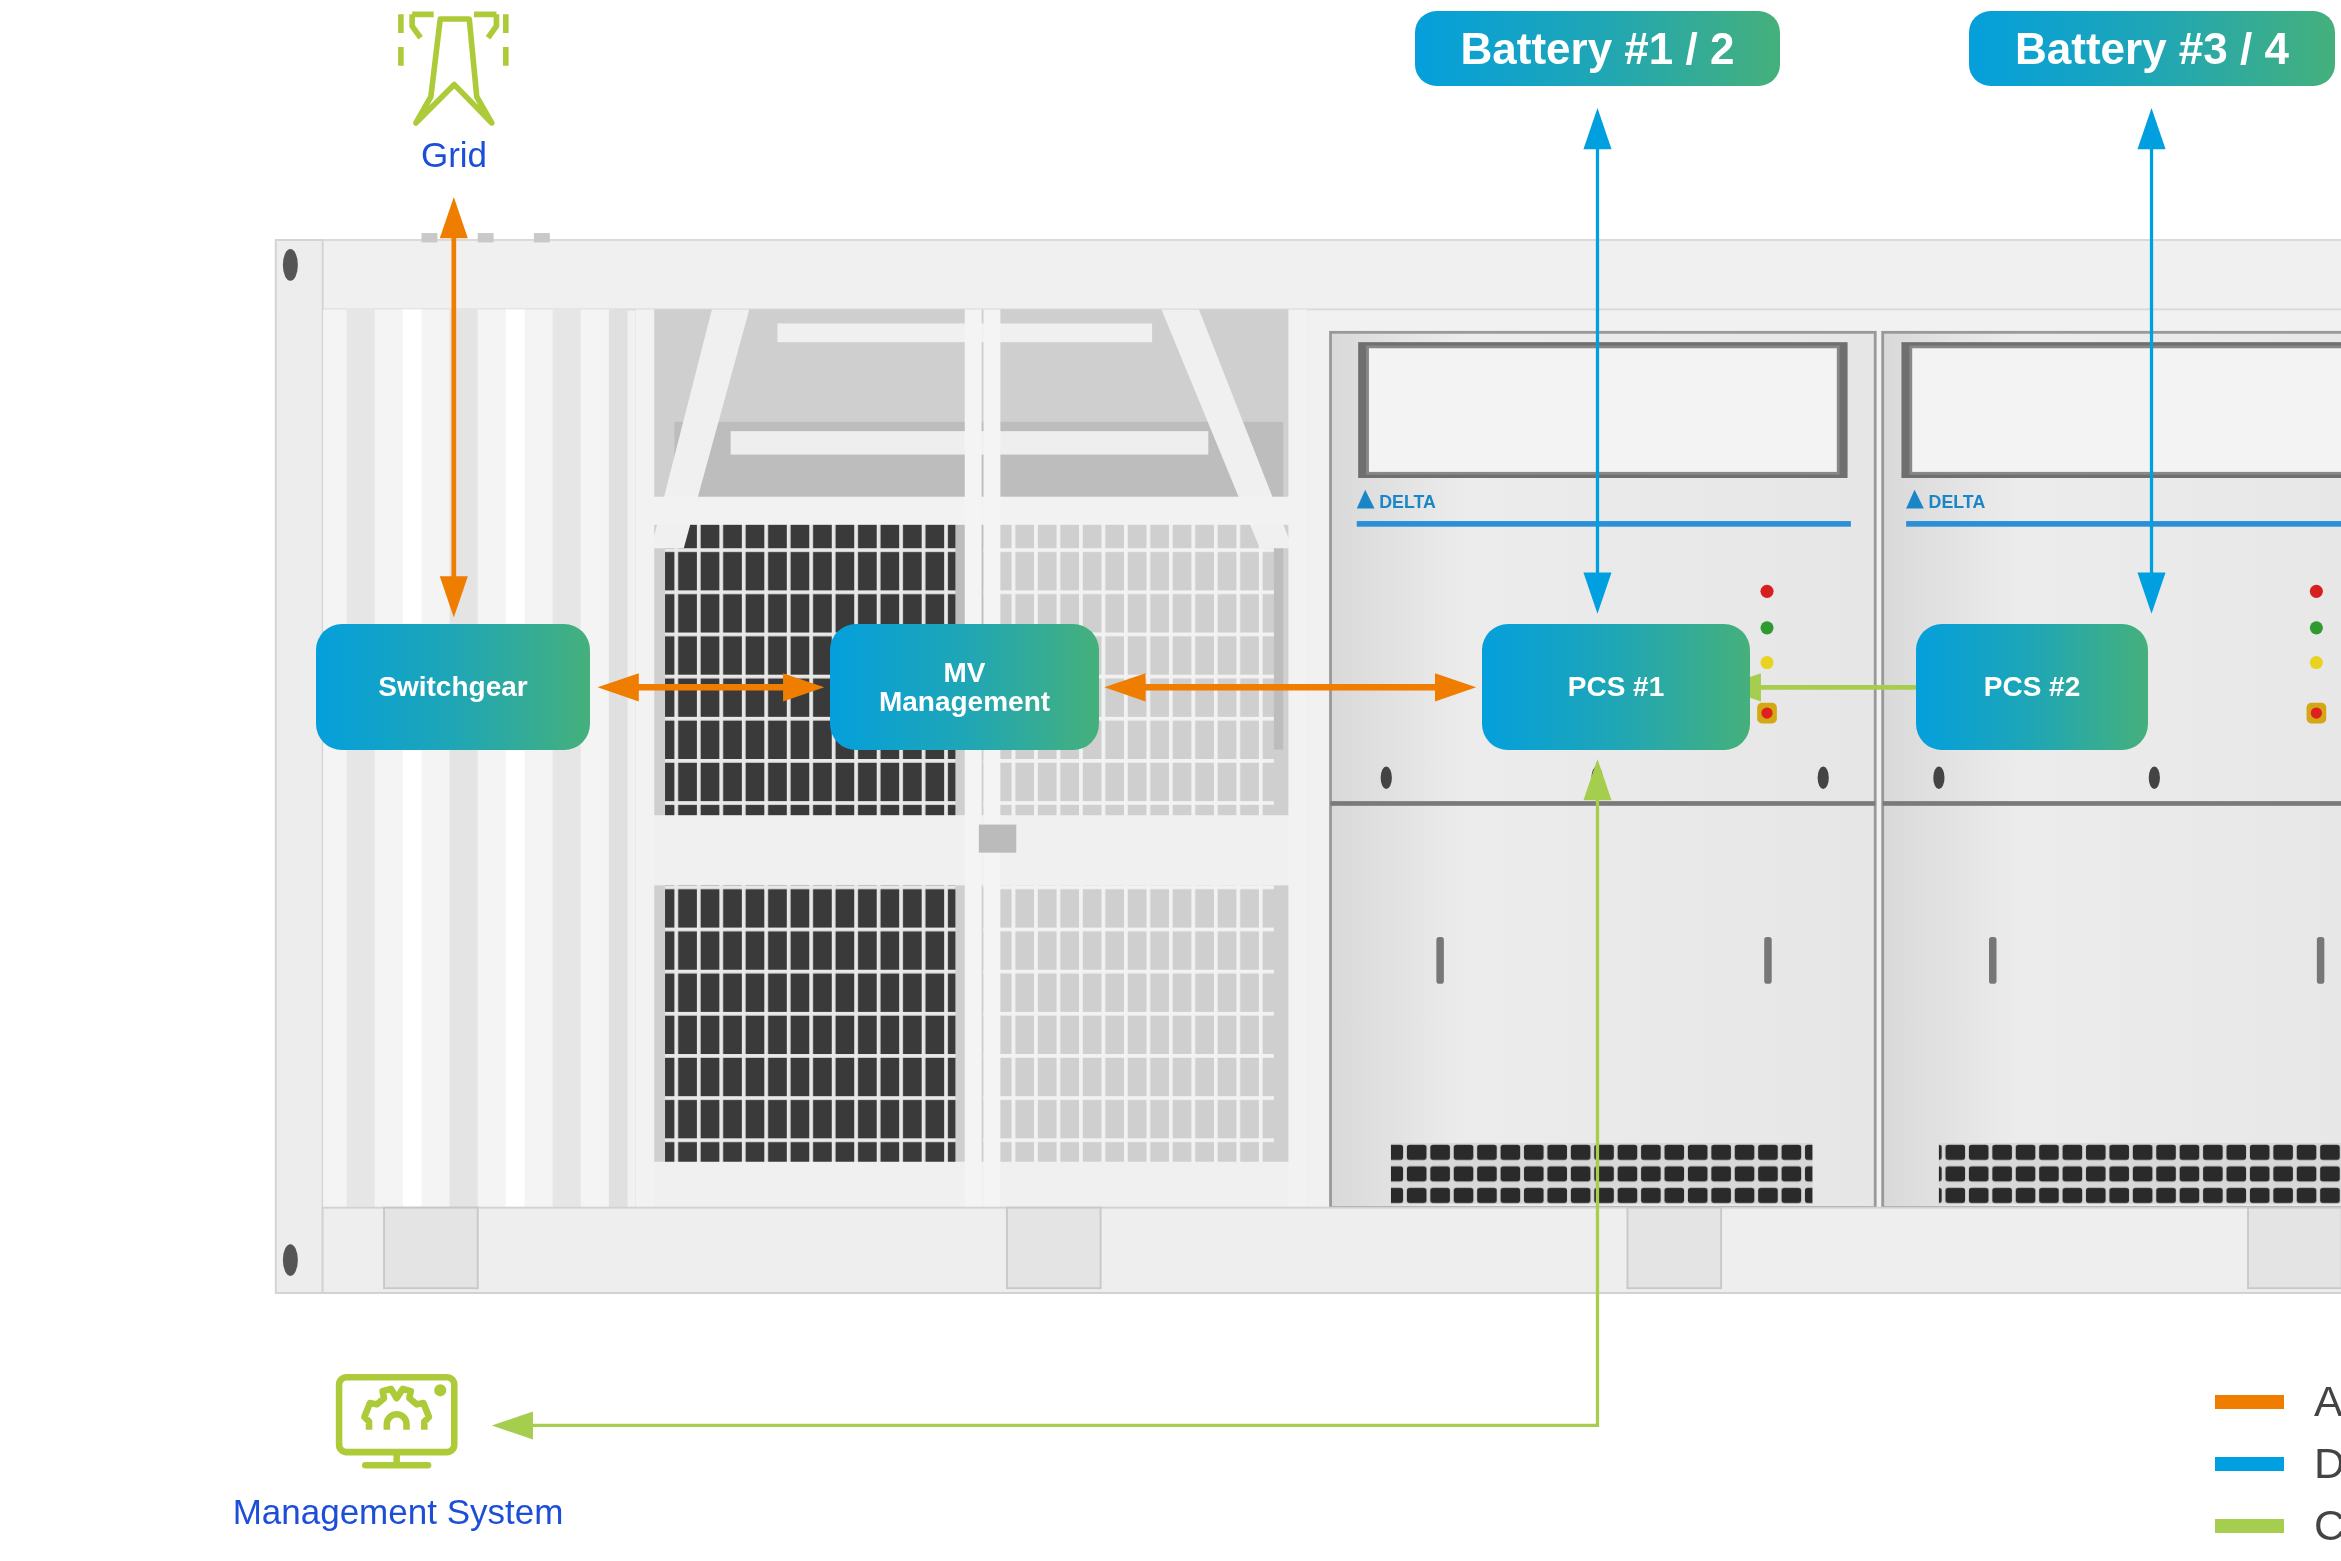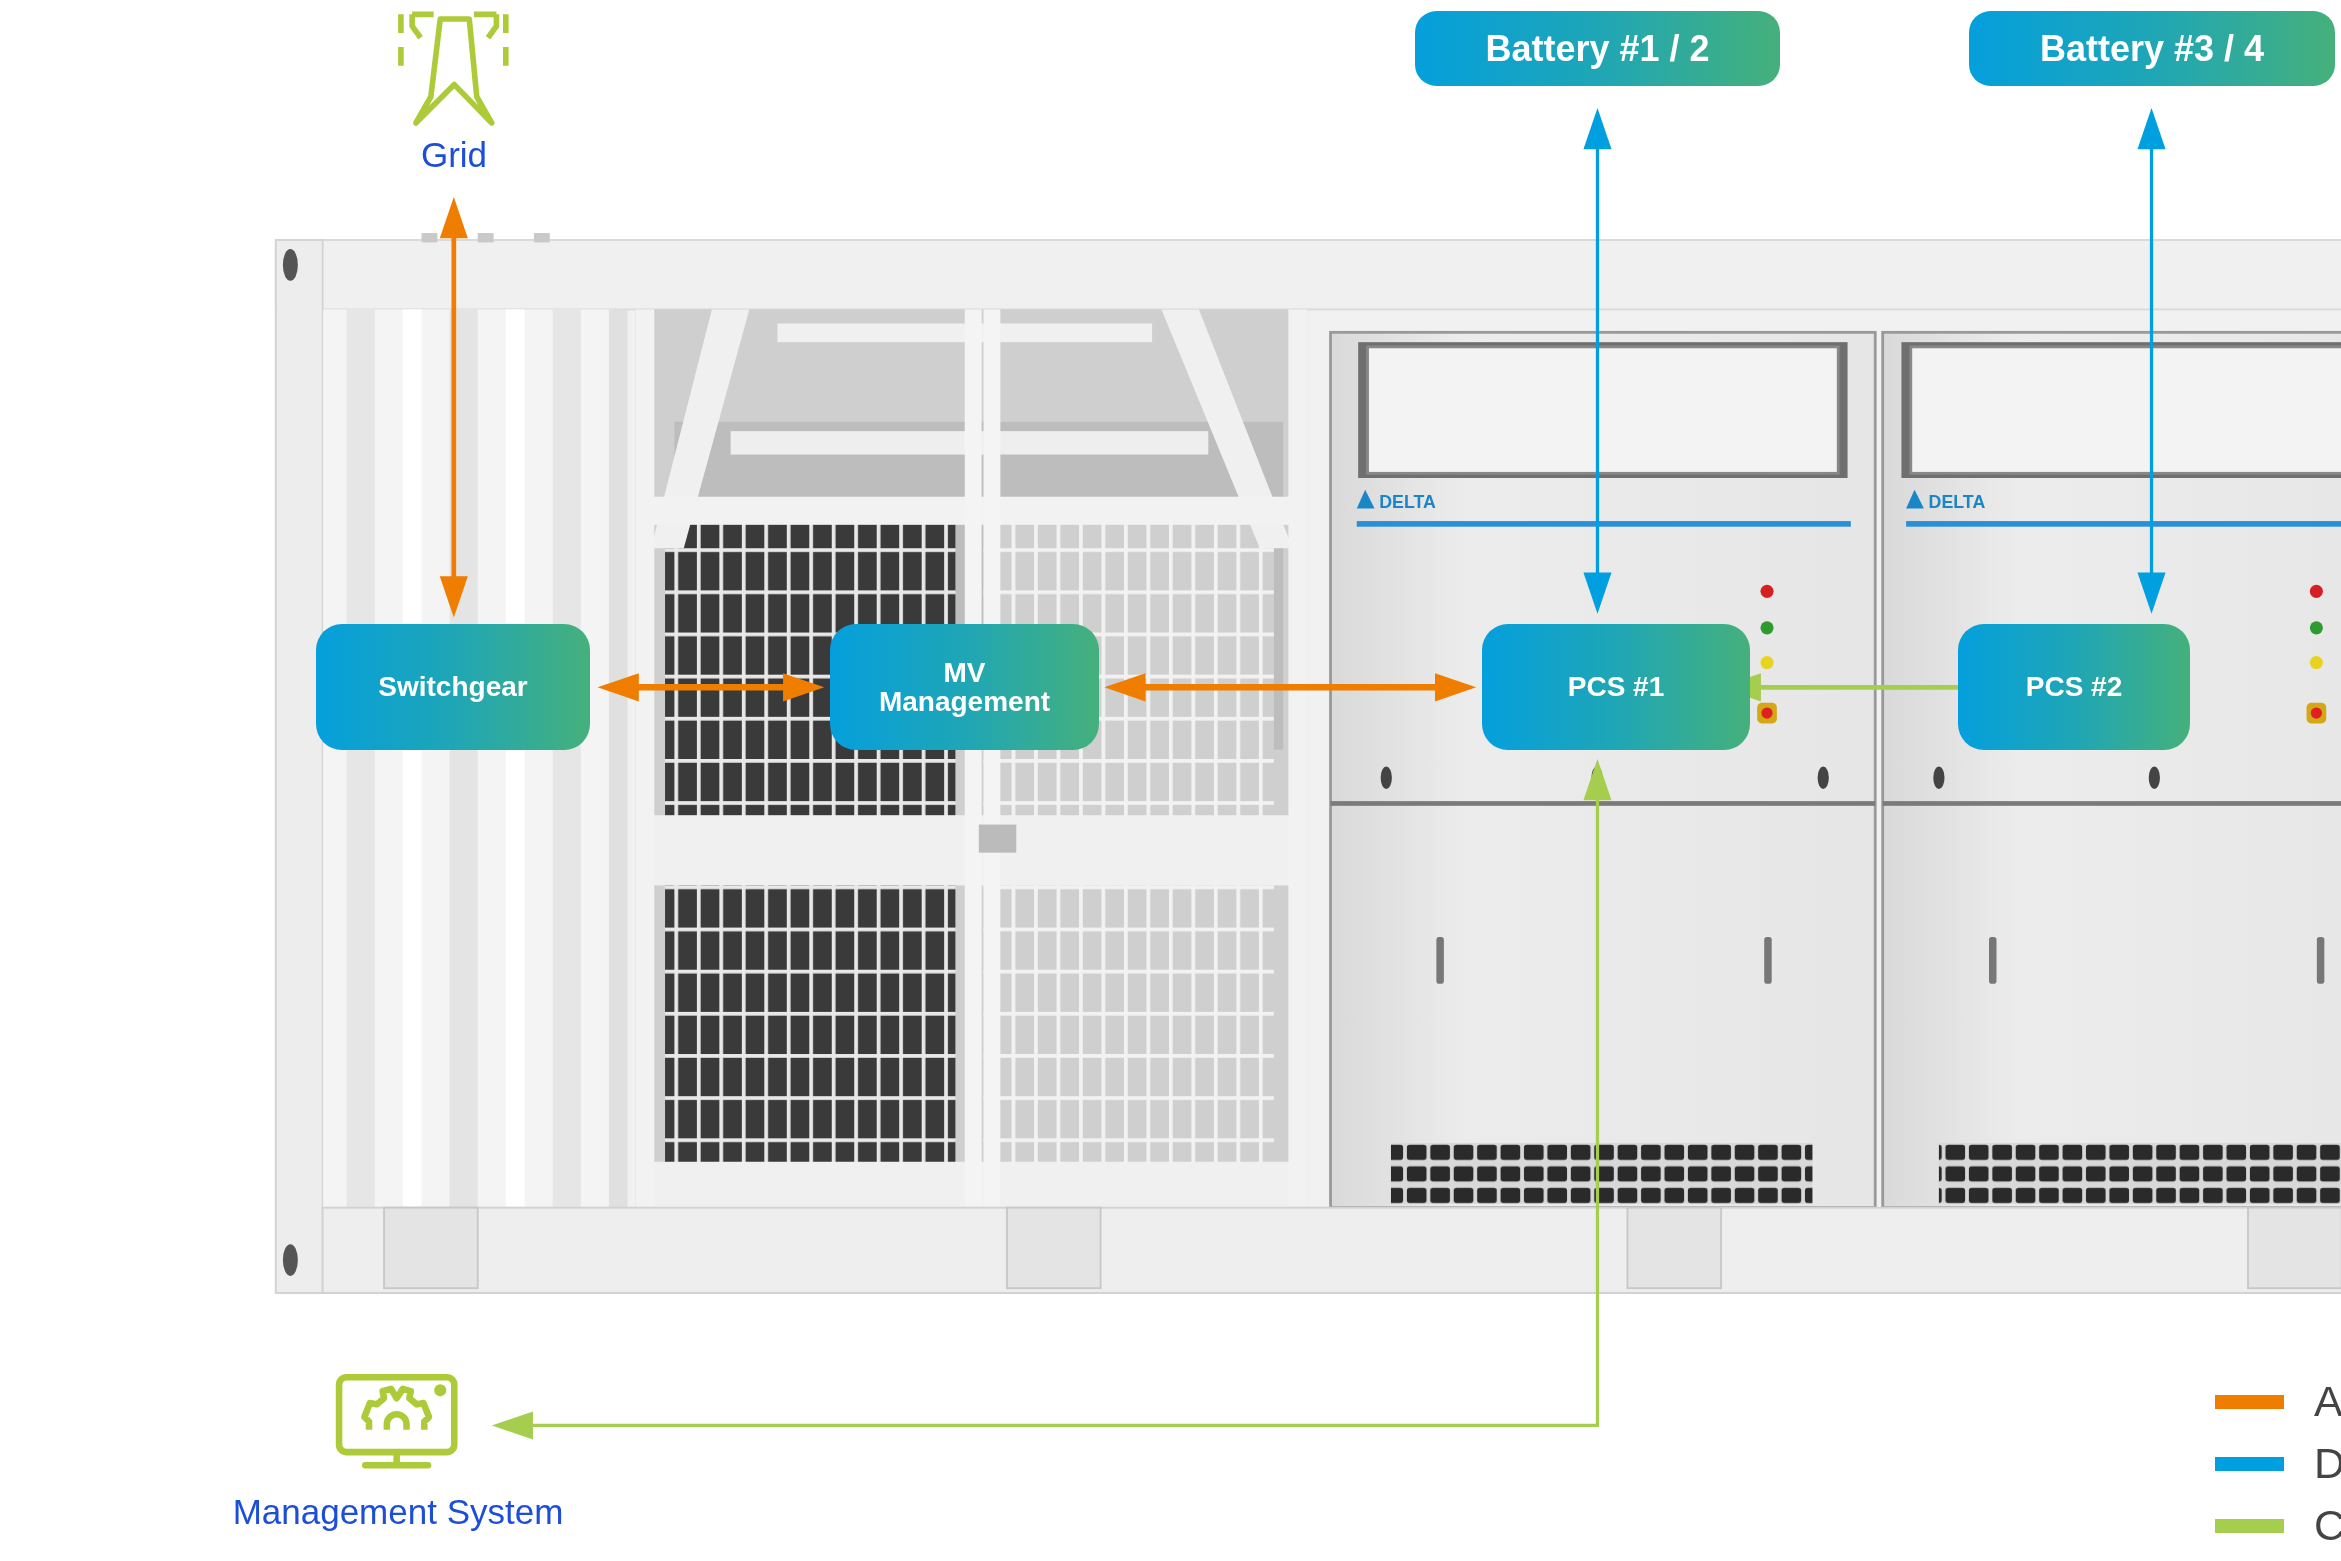--- a/index.html
+++ b/index.html
@@ -2,21 +2,21 @@
 <html style="font-size:7.5px"><head>
 <meta charset="utf-8">
 <style>
   html,body{margin:0;padding:0;background:#ffffff;}
   body{width:2810px;height:1562px;position:relative;overflow:hidden;font-family:"Liberation Sans",sans-serif;}
   .abs{position:absolute;}
   svg{position:absolute;left:0;top:0;}
   .node{position:absolute;border-radius:26px;display:flex;align-items:center;justify-content:center;text-align:center;color:#fff;font-weight:bold;font-family:"Liberation Sans",sans-serif;background:linear-gradient(90deg,#049fdc 0%,#1fa6b6 50%,#45b07b 100%);box-sizing:border-box;line-height:1.05;}
   .node span{display:block;}
   .big{font-size:28px;}
-  .bat{font-size:36px;border-radius:21.5px;}
+  .bat{font-size:44px;border-radius:21.5px;}
   .lbl{position:absolute;color:#1d4ed8;font-size:35px;text-align:center;font-family:"Liberation Sans",sans-serif;}
   .legend-row{position:absolute;display:flex;align-items:center;}
   .legend-swatch{width:69px;height:14px;margin-right:30px;}
   .legend-text{font-size:43px;color:#444;}
 </style>
 </head>
 <body>
 
 <svg width="2810" height="1562" viewBox="0 0 6000 3334">
   <defs>
@@ -188,21 +188,21 @@
 </div>
 <div class="node big" style="left:830px;top:624px;width:269px;height:126px;">
   <div>
     <span>MV</span>
     <span>Management</span>
   </div>
 </div>
 <div class="node big" style="left:1482px;top:624px;width:268px;height:126px;">
   <span>PCS #1</span>
 </div>
-<div class="node big" style="left:1958px;top:624px;width:232px;height:126px;">
+<div class="node big" style="left:1916px;top:624px;width:232px;height:126px;">
   <span>PCS #2</span>
 </div>
 <div class="node bat" style="left:1415px;top:11.2px;width:365px;height:75px;">
   <span>Battery #1 / 2</span>
 </div>
 <div class="node bat" style="left:1969px;top:11.2px;width:366px;height:75px;align-items:center;">
   <span>Battery #3 / 4</span>
 </div>
 
 <div>

